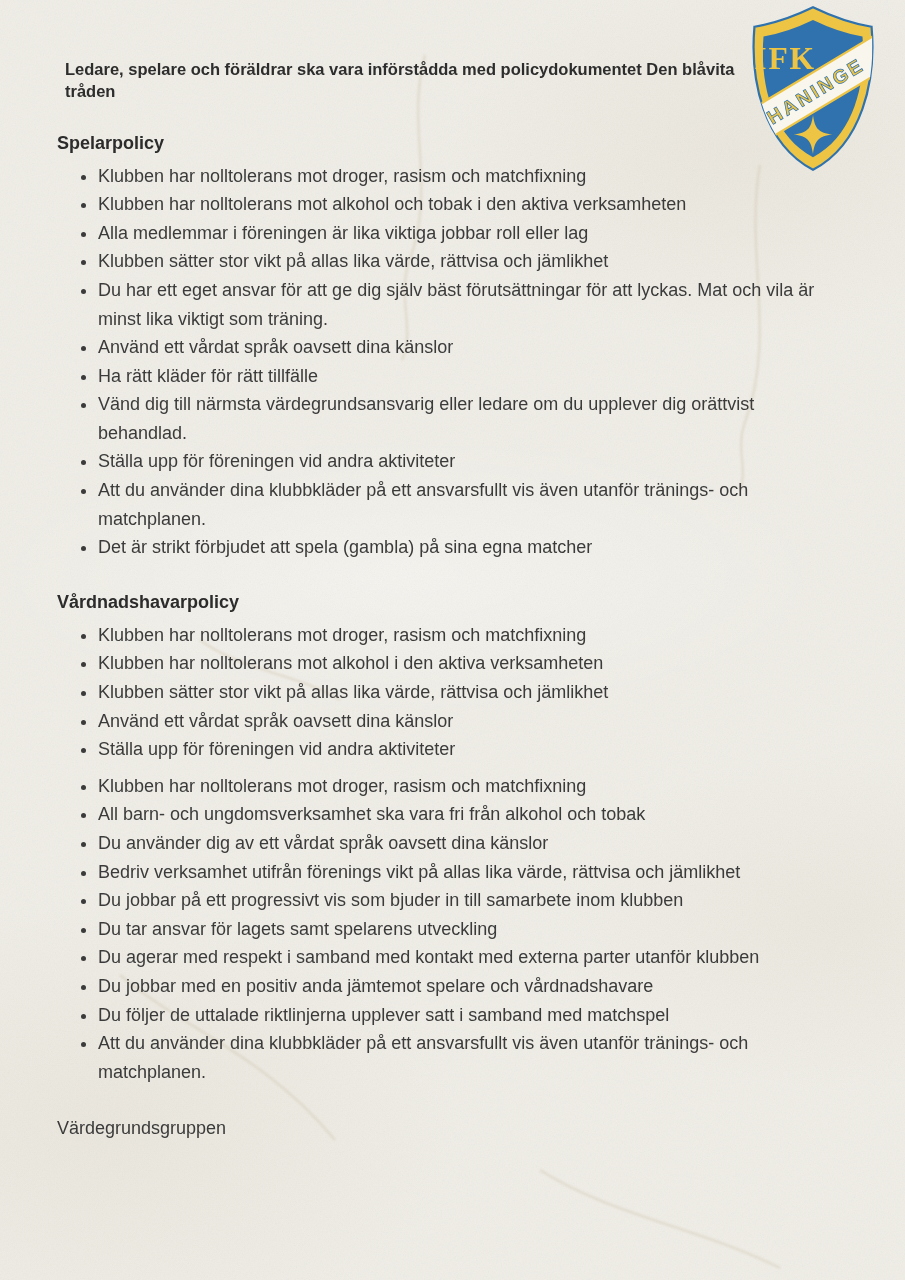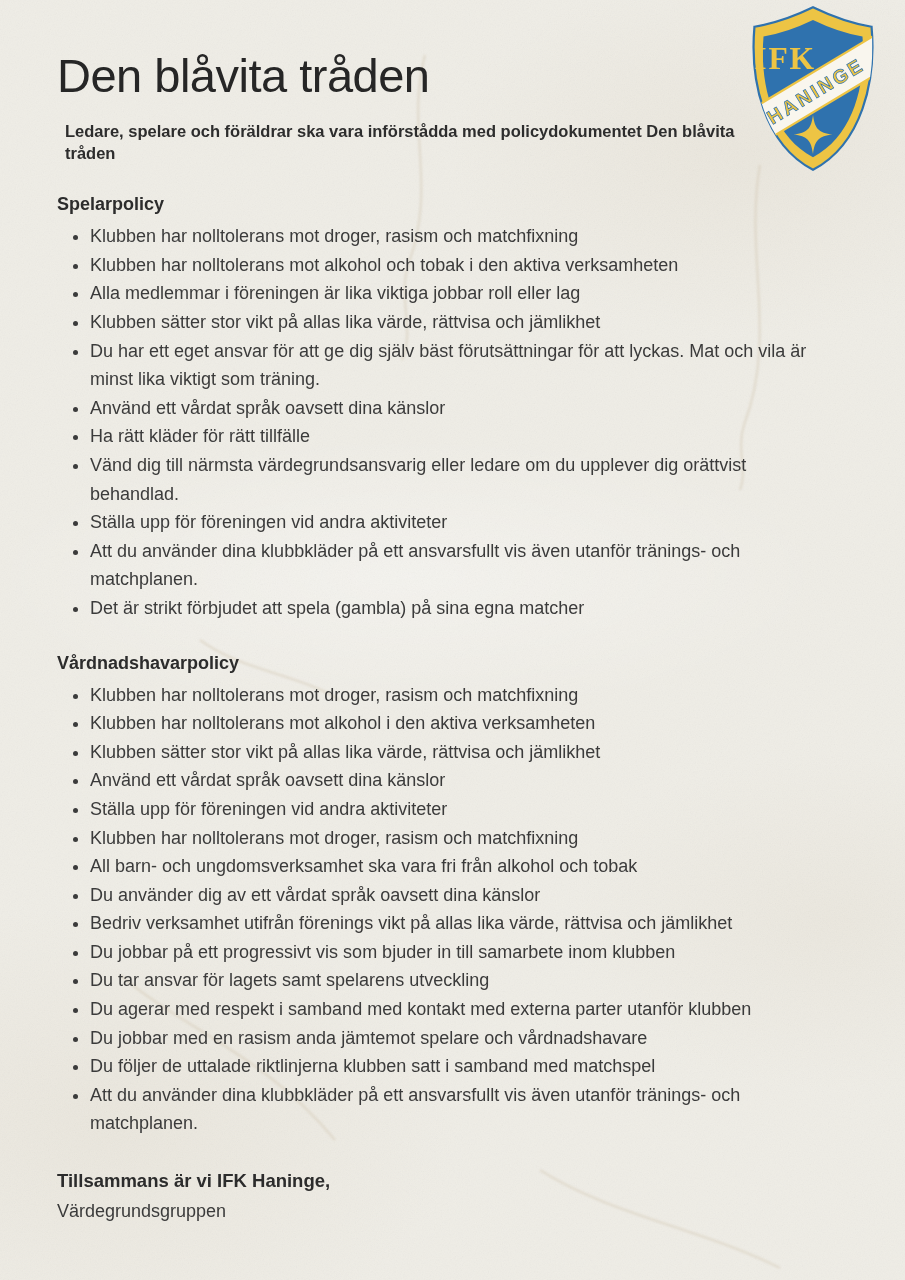--- a/index.html
+++ b/index.html
@@ -40,21 +40,21 @@
     max-width: 700px;
     line-height: 1.35;
   }
   section h2 {
     margin: 30px 0 7px 0;
     font-size: 18px;
     font-weight: 700;
     color: #2c2c2c;
   }
   section ul {
-    margin: 0;
+    margin: 8px;
     padding-left: 33px;
     max-width: 765px;
     font-size: 18px;
     line-height: 28.6px;
     color: #3b3b3b;
   }
   section ul li {
     white-space: pre-line;
   }
   section ul li::marker { color: #3b3b3b; }
@@ -125,21 +125,20 @@
         <text x="88" y="104" text-anchor="middle" font-family="Liberation Sans, sans-serif" font-size="21" font-weight="700" letter-spacing="3" stroke-width="0.8" fill="#edc444" stroke="#2f72ae">HANINGE</text>
       </g>
     </g>
 
     <text x="55" y="72" text-anchor="middle" font-family="Liberation Serif, serif" font-size="34" font-weight="700" letter-spacing="2" fill="#edc444">IFK</text>
   </svg>
 </div>
 
 <div class="content">
   <header>
-    <h1 class="title">Den blåvita tråden</h1>
     <p class="subtitle">Ledare, spelare och föräldrar ska vara införstådda med policydokumentet Den blåvita tråden</p>
   </header>
 
   <main>
     <section>
       <h2>Spelarpolicy</h2>
       <ul>
           <li>Klubben har nolltolerans mot droger, rasism och matchfixning</li>
           <li>Klubben har nolltolerans mot alkohol och tobak i den aktiva verksamheten</li>
           <li>Alla medlemmar i föreningen är lika viktiga jobbar roll eller lag</li>
@@ -170,25 +169,24 @@
 
     <section>
       <ul>
           <li>Klubben har nolltolerans mot droger, rasism och matchfixning</li>
           <li>All barn- och ungdomsverksamhet ska vara fri från alkohol och tobak</li>
           <li>Du använder dig av ett vårdat språk oavsett dina känslor</li>
           <li>Bedriv verksamhet utifrån förenings vikt på allas lika värde, rättvisa och jämlikhet</li>
           <li>Du jobbar på ett progressivt vis som bjuder in till samarbete inom klubben</li>
           <li>Du tar ansvar för lagets samt spelarens utveckling</li>
           <li>Du agerar med respekt i samband med kontakt med externa parter utanför klubben</li>
-          <li>Du jobbar med en rasism anda jämtemot spelare och vårdnadshavare</li>
-          <li>Du följer de uttalade riktlinjerna klubben satt i samband med matchspel</li>
+          <li>Du jobbar med en positiv anda jämtemot spelare och vårdnadshavare</li>
+          <li>Du följer de uttalade riktlinjerna upplever satt i samband med matchspel</li>
           <li>Att du använder dina klubbkläder på ett ansvarsfullt vis även utanför tränings- och
 matchplanen.</li>
         </ul>
     </section>
   </main>
 
   <footer>
-    <p class="signoff">Tillsammans är vi IFK Haninge,</p>
     <p class="group">Värdegrundsgruppen</p>
   </footer>
 </div>
 
 </body></html>

